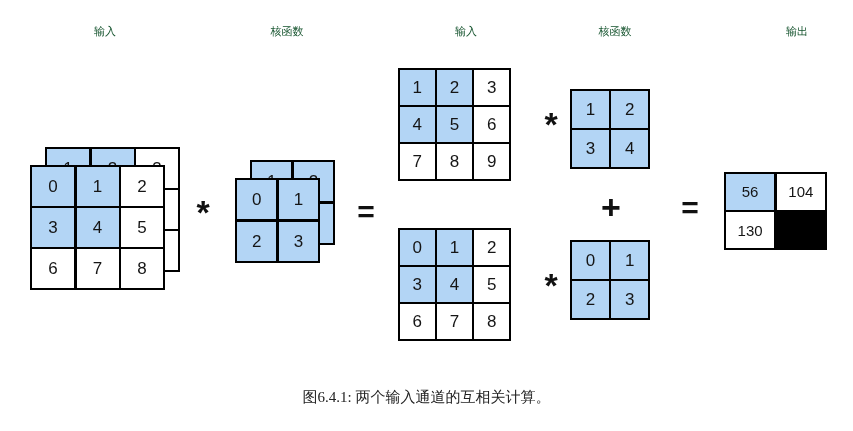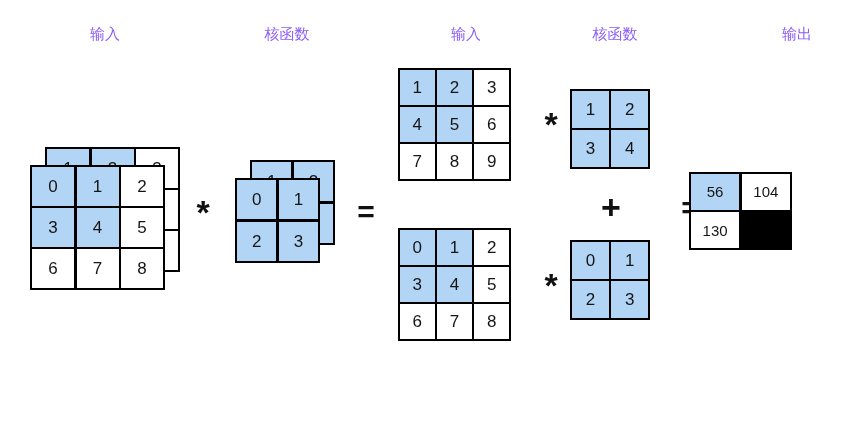--- a/index.html
+++ b/index.html
@@ -18,23 +18,23 @@
   }
 
   .canvas {
     position: absolute;
     inset: 0;
   }
 
   
   .col-label {
     position: absolute;
-    font-size: 15px;
+    font-size: 11px;
     line-height: 1;
-    color: #8b5cf6;
+    color: #14532d;
     white-space: nowrap;
     text-align: left;
     transform: translateX(-50%);
     font-family: "Liberation Sans", "DejaVu Sans", sans-serif;
   }
 
   
   .grid {
     position: absolute;
     display: grid;
@@ -209,20 +209,21 @@
 
   <div class="grid g2" style="left:570px; top:240px; width:80px; height:80px;">
       <div class="cell hl">0</div>
       <div class="cell hl">1</div>
       <div class="cell hl">2</div>
       <div class="cell hl">3</div>
     </div>
 
   <div class="op eq" style="left:690px; top:208px;">=</div>
 
-  <div class="grid g2" style="left:689px; top:172px; width:103px; height:78px;">
+  <div class="grid g2" style="left:724px; top:172px; width:103px; height:78px;">
       <div class="cell hl small">56</div>
       <div class="cell small">104</div>
       <div class="cell small">130</div>
     </div>
 
+  <div class="caption" style="top:388px;">图6.4.1: 两个输入通道的互相关计算。</div>
 
 </div>
 
 </body></html>

